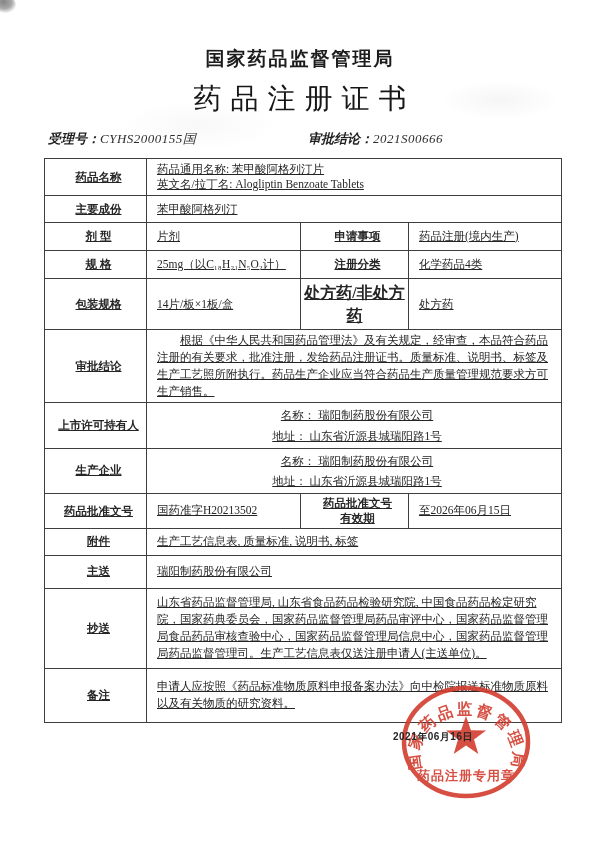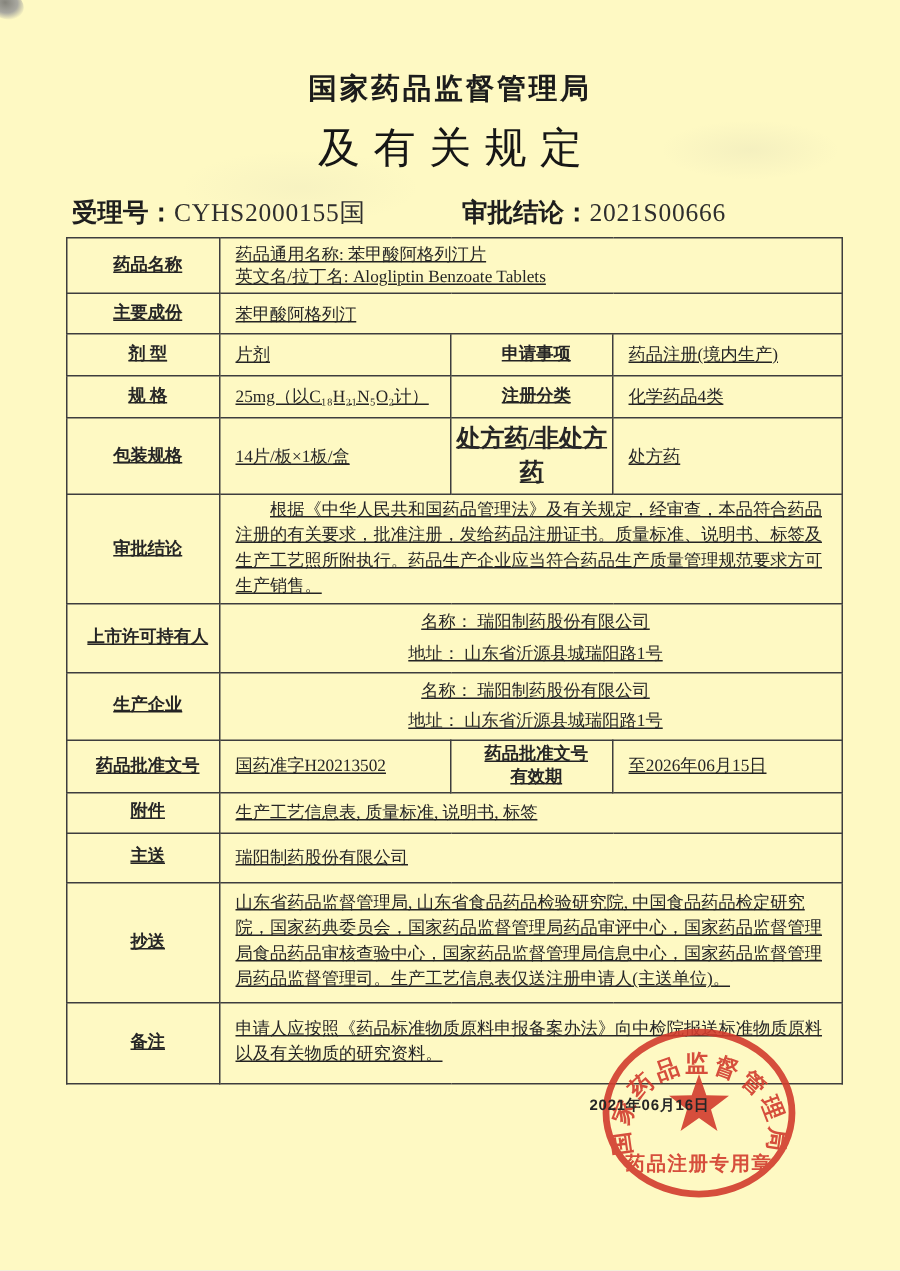--- a/index.html
+++ b/index.html
@@ -1,20 +1,20 @@
 <!DOCTYPE html>
 <html><head>
 <meta charset="utf-8">
 <style>
   html,body{margin:0;padding:0;background:#e9e9e9;}
   .page{
     position:relative;
     width:600px;height:847px;
     margin:0 auto;
-    background:#fef9c3;
+    background:#ffffff;
     font-family:"Liberation Serif","DejaVu Serif",serif;
     color:#242424;
     overflow:hidden;
   }
   
   .corner-mark{
     position:absolute;left:-6px;top:-5px;width:22px;height:18px;
     background:radial-gradient(ellipse at 40% 40%, #6f6f6f 0%, #9a9a9a 45%, rgba(200,200,200,0) 75%);
     border-radius:50%;transform:rotate(18deg);opacity:.85;
   }
@@ -26,21 +26,21 @@
     position:absolute;left:0;top:46px;width:600px;
     text-align:center;
     font-family:"Liberation Sans","DejaVu Sans",sans-serif;
     font-weight:bold;font-size:19px;letter-spacing:2px;color:#1c1c1c;
   }
   .doc-title{
     position:absolute;left:0;top:80px;width:600px;
     text-align:center;text-indent:9px;
     font-size:28px;letter-spacing:9px;font-weight:500;color:#161616;
   }
-  .meta-row{position:absolute;left:0;top:130px;width:600px;height:18px;font-size:17px;}
+  .meta-row{position:absolute;left:0;top:130px;width:600px;height:18px;font-size:13px;font-style:italic;}
   .meta-label{font-weight:bold;color:#1e1e1e;}
   .meta-value{color:#2e2e2e;letter-spacing:.5px;}
   .meta-left{position:absolute;left:48px;top:0;}
   .meta-right{position:absolute;left:308px;top:0;}
 
   table.cert{
     position:absolute;left:44px;top:158px;
     width:517px;border-collapse:collapse;table-layout:fixed;text-decoration:underline;
   }
   table.cert td{
@@ -78,21 +78,21 @@
 </head>
 <body>
 
 <div class="page">
 
   <div class="corner-mark"></div>
   <div class="smudge s1"></div>
   <div class="smudge s2"></div>
 
   <div class="authority">国家药品监督管理局</div>
-  <div class="doc-title">及有关规定</div>
+  <div class="doc-title">药品注册证书</div>
 
   <div class="meta-row">
     <div class="meta-left">
       <span class="meta-label">受理号：</span><span class="meta-value">CYHS2000155国</span>
     </div>
     <div class="meta-right">
       <span class="meta-label">审批结论：</span><span class="meta-value">2021S00666</span>
     </div>
   </div>
 

